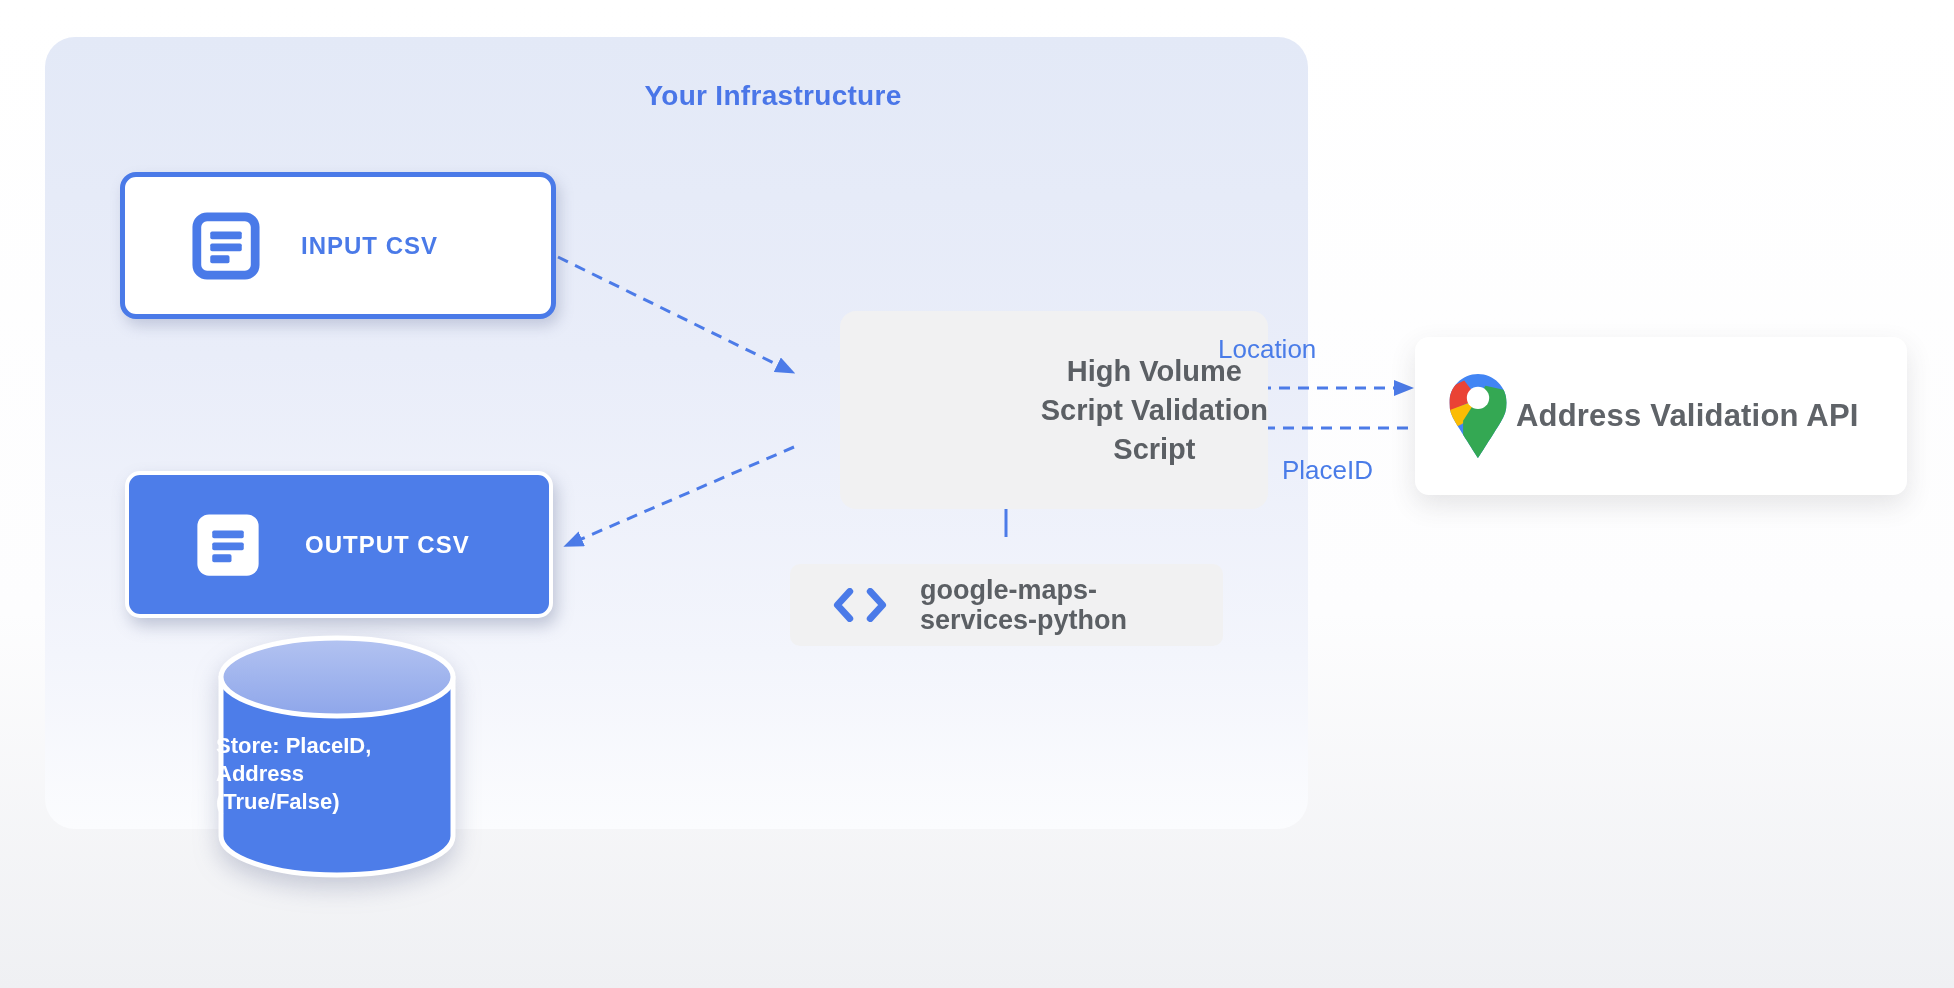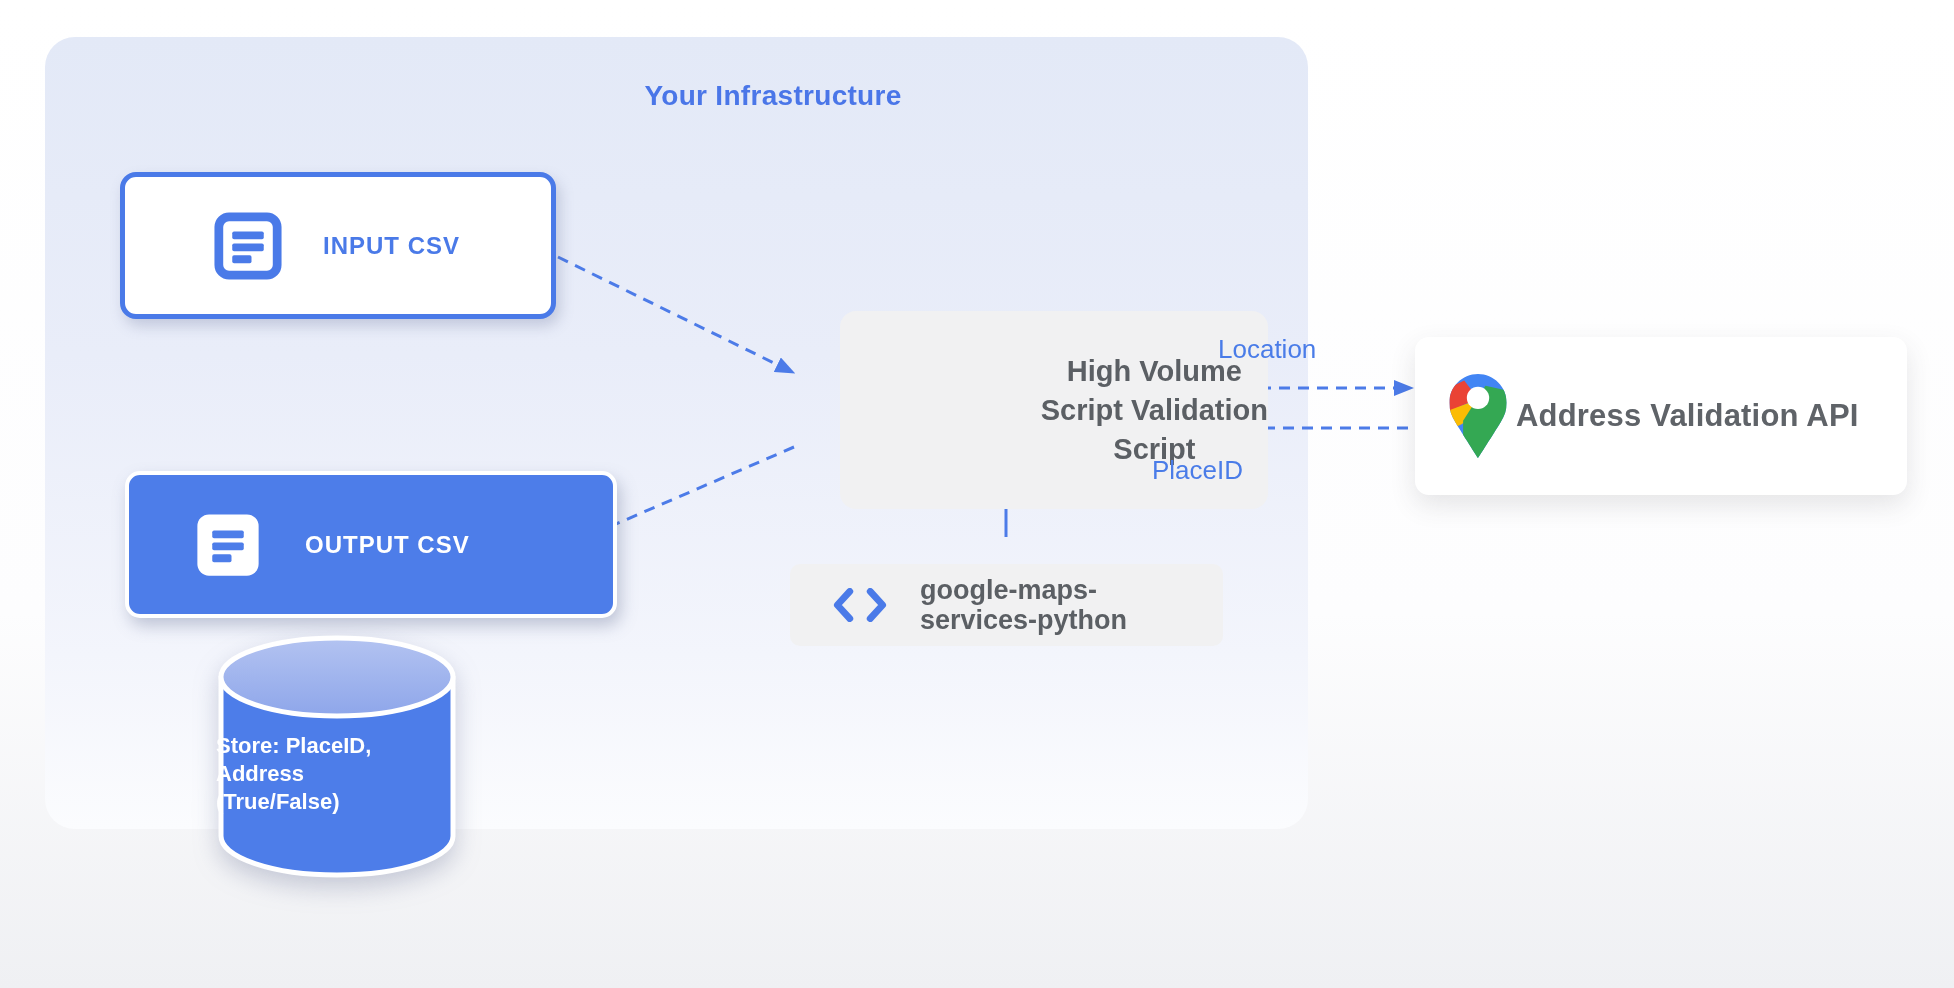--- a/index.html
+++ b/index.html
@@ -16,25 +16,25 @@
   .infra-title{
     position:absolute;left:45px;top:80px;width:1456px;
     text-align:center;font-size:28px;font-weight:700;color:#4a76e8;letter-spacing:0.3px;
   }
   .arrow-layer{position:absolute;left:0;top:0;width:1954px;height:988px;pointer-events:none;}
   .node{position:absolute;box-sizing:border-box;display:flex;align-items:center;}
   .input-box{
     left:120px;top:172px;width:436px;height:147px;
     background:#ffffff;border:5px solid #4a7ae8;border-radius:16px;
     box-shadow:4px 7px 14px rgba(96,108,146,0.28);
-    padding-left:88px;gap:40px;
+    padding-left:66px;gap:40px;
   }
   .input-box .label{font-size:24px;font-weight:700;color:#4a7ae8;letter-spacing:1px;}
   .output-box{
-    left:125px;top:471px;width:492px;height:147px;
+    left:125px;top:471px;width:428px;height:147px;
     background:#4d7de9;border:4px solid #ffffff;border-radius:15px;
     box-shadow:4px 8px 16px rgba(96,108,146,0.35);
     padding-left:64px;gap:42px;
   }
   .output-box .label{font-size:24px;font-weight:700;color:#ffffff;letter-spacing:1px;}
   .doc-icon{width:70px;height:70px;flex:0 0 auto;}
   .cylinder{position:absolute;left:216px;top:634px;width:242px;height:246px;
     filter:drop-shadow(0 10px 12px rgba(90,100,140,0.30));}
   .cylinder svg{position:absolute;left:0;top:0;}
   .cyl-text{
@@ -61,21 +61,21 @@
     box-shadow:0 10px 26px rgba(60,64,67,0.13);
     padding-left:34px;gap:9px;
   }
   .api-box .label{font-size:31px;font-weight:700;color:#5f6368;letter-spacing:0.2px;}
   .pin-icon{width:58px;height:84px;flex:0 0 auto;}
   .edge-label{
     position:absolute;width:200px;text-align:left;
     font-size:26px;font-weight:400;color:#4a7ce8;
   }
   .edge-label.location{left:1218px;top:334px;}
-  .edge-label.placeid{left:1152px;top:455px;}
+  .edge-label.placeid{left:1282px;top:455px;}
 </style>
 </head>
 <body>
 
 <div class="stage">
 
   <div class="infra-panel"></div>
   <div class="infra-title">Your Infrastructure</div>
 
   <svg class="arrow-layer" width="1954" height="988" viewBox="0 0 1954 988">

